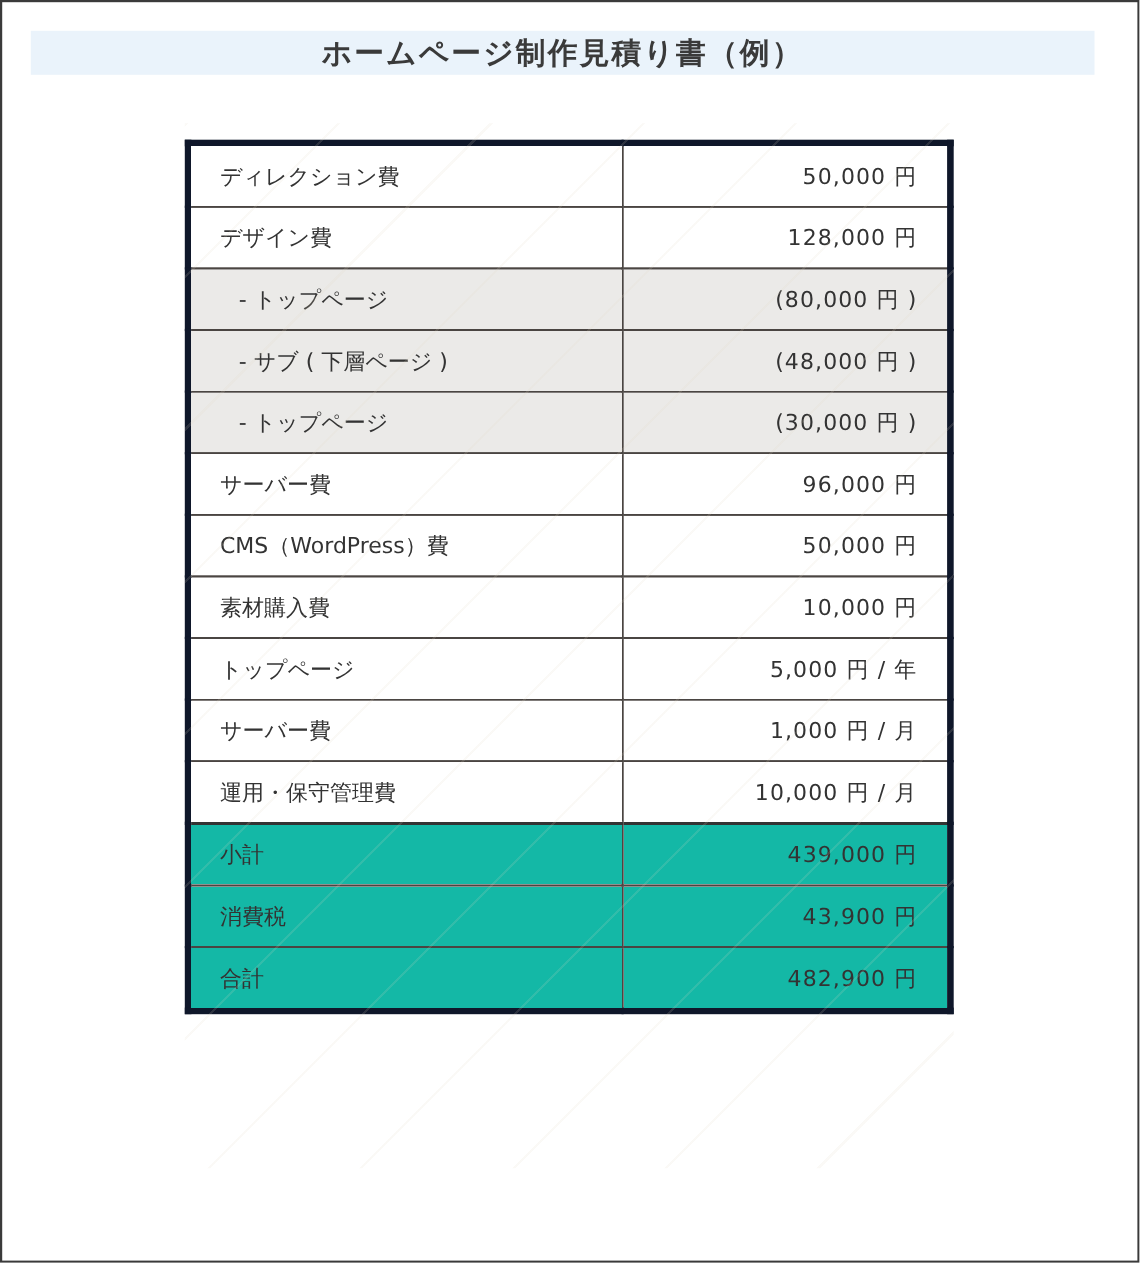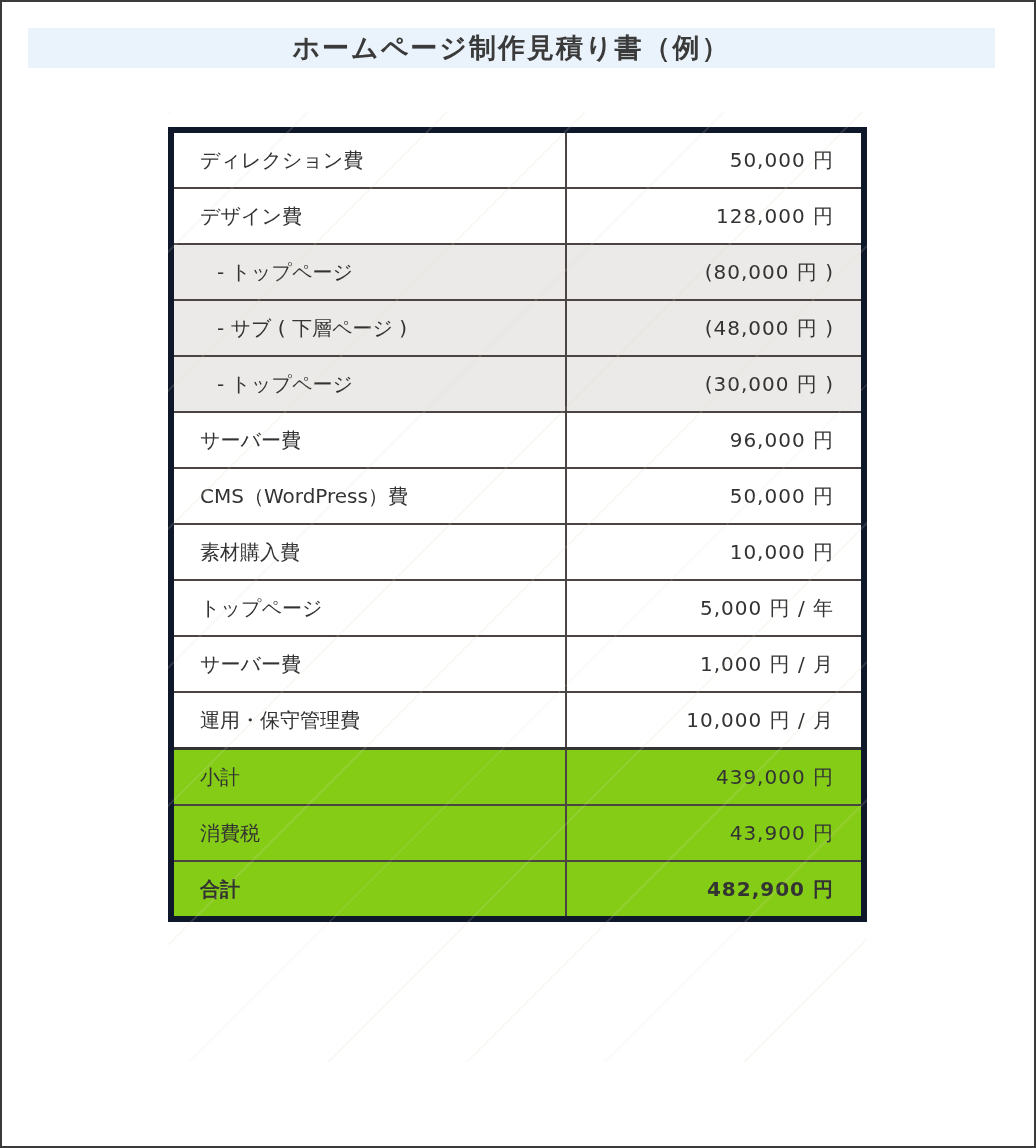--- a/index.html
+++ b/index.html
@@ -40,22 +40,22 @@
     font-size: 20px;
     color: #333333;
     padding: 0;
     position: relative;
   }
   .estimate-table td.item { width: 348px; padding-left: 26px; text-align: left; }
   .estimate-table td.amount { padding-right: 27px; text-align: right; letter-spacing: 1px; padding-left: 26px; }
   .estimate-table td.item.sub { padding-left: 43px; }
   tr.white td { background: #ffffff; }
   tr.gray td { background: #ebeae8; }
-  tr.blue td { background: #84cc16; margin-top: 28px; }
-  tr.bold td { font-weight: bold; }
+  tr.blue td { background: #14b8a6; margin-top: 28px; }
+  tr.bold td { font-weight: normal; }
   tr.summary-first td { border-top: 3px solid #333333; }
   .watermark {
     position: absolute; left: 168px; top: 112px; width: 699px; height: 950px;
     pointer-events: none; overflow: hidden;
     background-image:
       repeating-linear-gradient(135deg, rgba(225,215,195,0.18) 0 2px, transparent 2px 98px);
     opacity: 0.8;
   }
 </style>
 </head>

